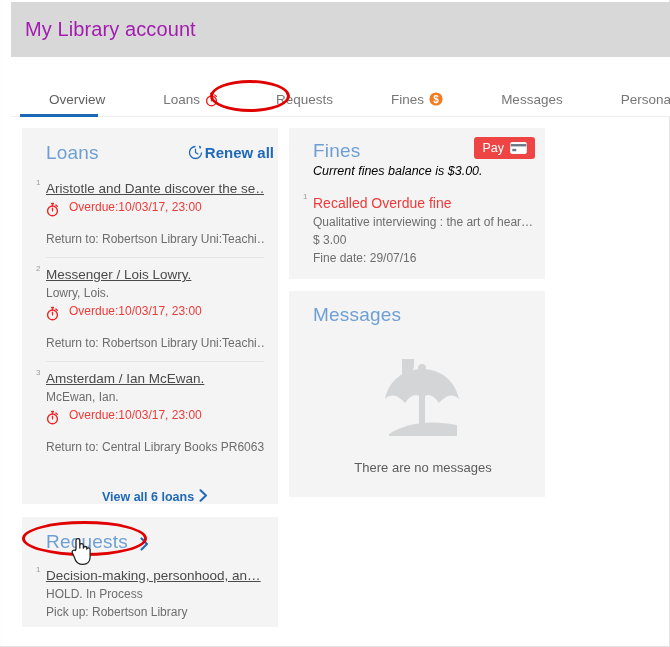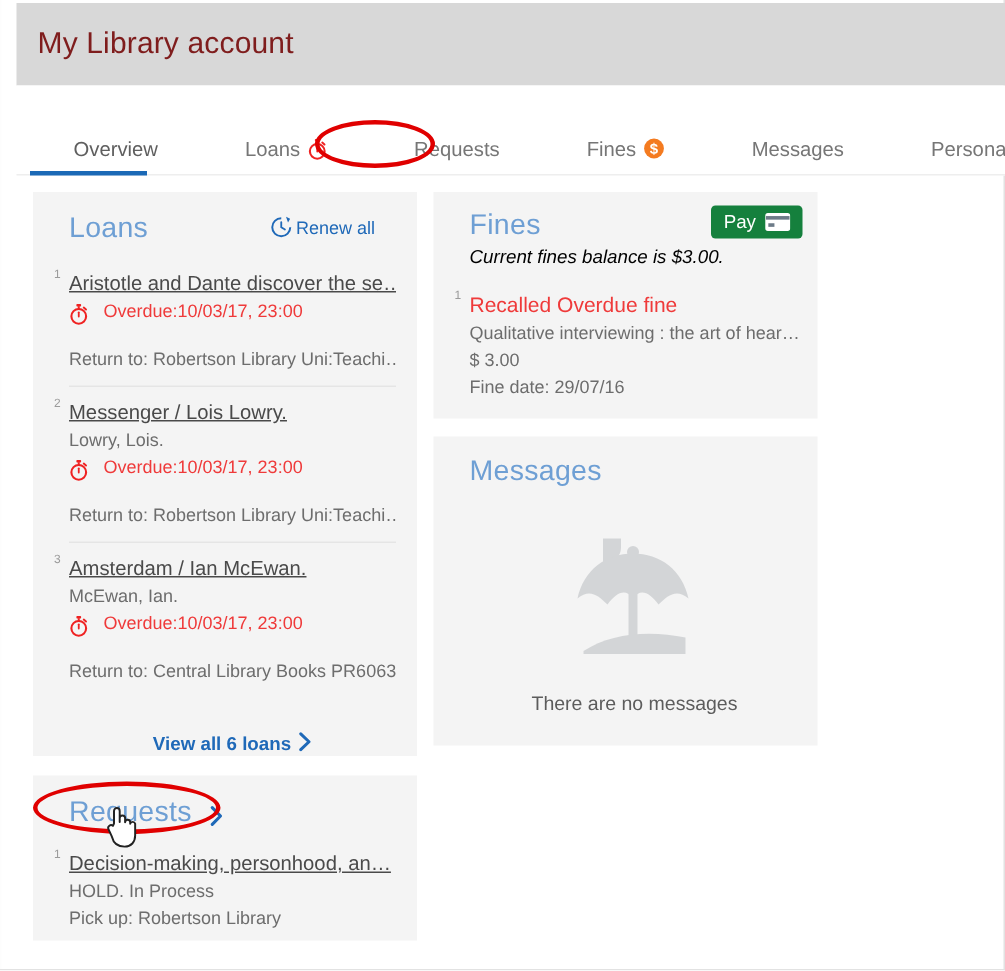--- a/index.html
+++ b/index.html
@@ -22,21 +22,21 @@
   
   .header {
     position: absolute;
     left: 11px; top: 2px;
     width: 659px; height: 55px;
     background: #d8d8d8;
     display: flex; align-items: center;
   }
   .header-title {
     font-size: 20px;
-    color: #7f1d1d;
+    color: #a21caf;
     font-weight: 400;
     letter-spacing: 0.1px;
     padding-left: 14px;
   }
 
   
   .tabbar {
     position: absolute;
     left: 11px; top: 57px;
     width: 659px; height: 60px;
@@ -140,36 +140,36 @@
     font-weight: 700;
     text-decoration: none;
     display: inline-flex;
     align-items: center;
     gap: 5px;
     cursor: pointer;
     text-align: center;
   }
   .renew-all {
     position: absolute;
-    right: 28px; top: 16px;
+    right: 4px; top: 16px;
     display: flex; align-items: center; gap: 2px;
     color: #1f69b8;
-    font-size: 12px;
-    font-weight: 400;
+    font-size: 15px;
+    font-weight: 700;
     cursor: pointer;
   }
   .view-all {
     text-align: center;
     padding: 22px 0 16px 0;
   }
 
   .pay-btn {
     position: absolute;
     right: 10px; top: 9px;
-    background: #15803d;
+    background: #ef4444;
     color: #ffffff;
     border: none;
     border-radius: 3px;
     height: 22px;
     padding: 0 8px;
     font-size: 12.5px;
     font-family: "Liberation Sans", sans-serif;
     display: flex;
     align-items: center;
     gap: 6px;

